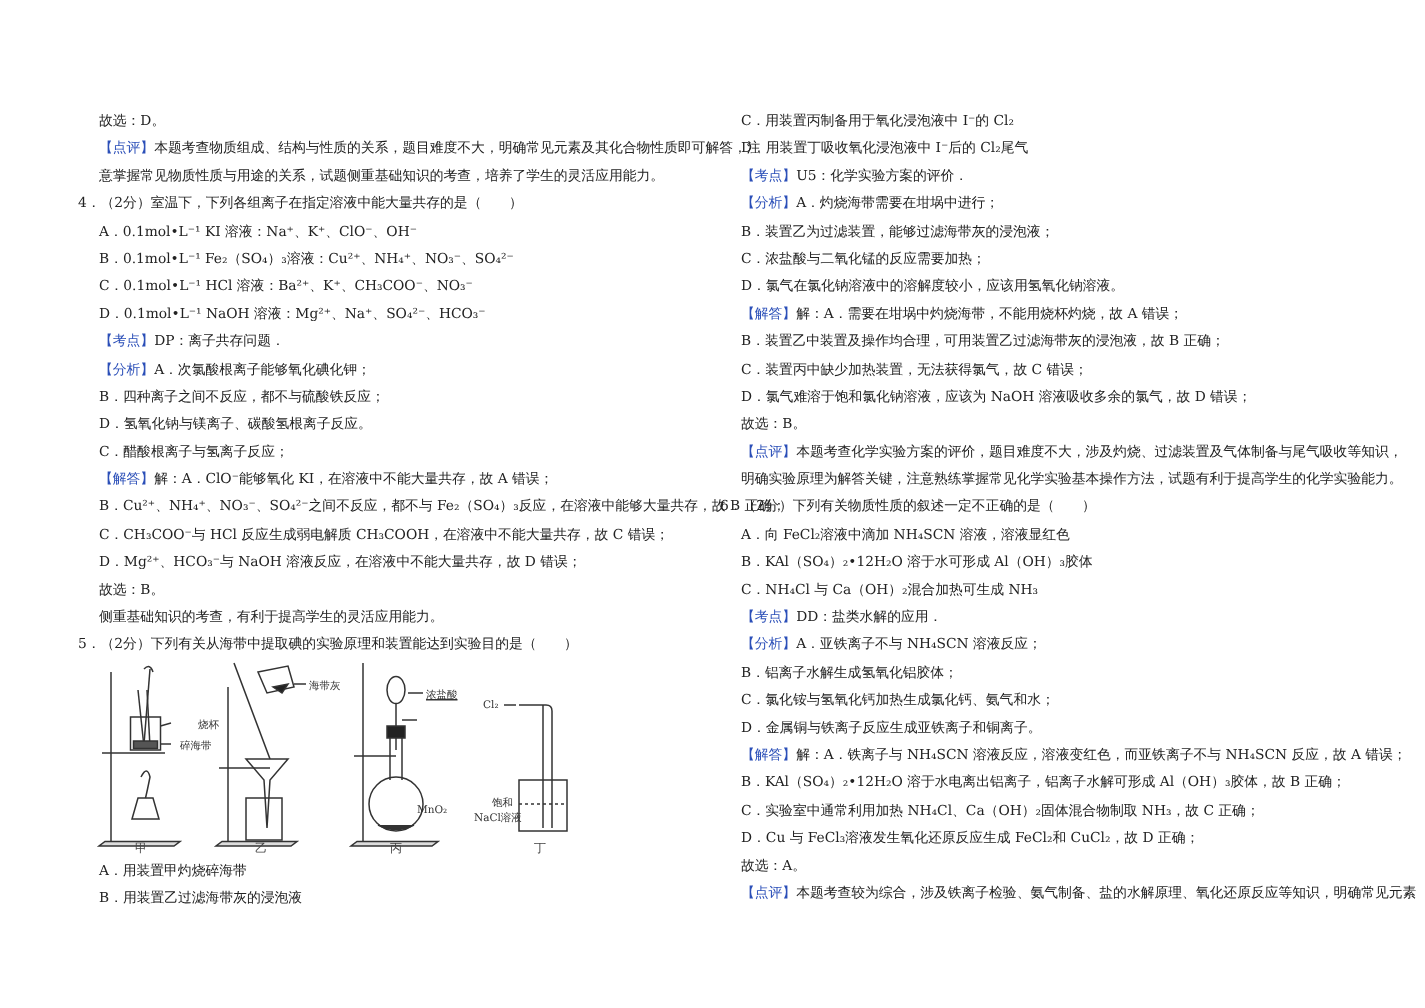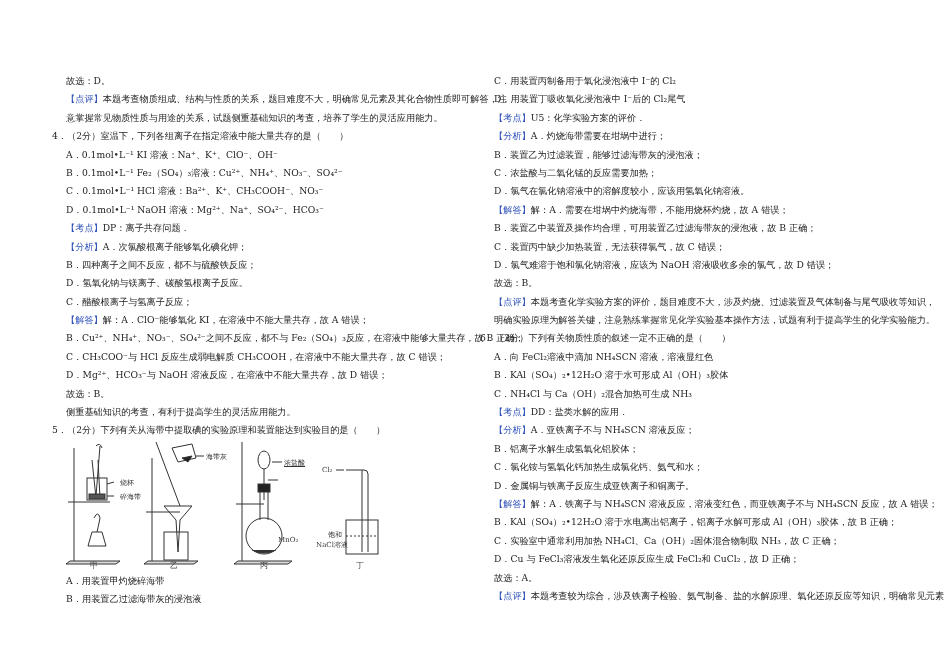--- a/index.html
+++ b/index.html
@@ -27,21 +27,21 @@
 <body>
 
 <div class="col col-left">
   <div class="line ind1">故选：D。</div>
   <div class="line ind1"><span class="tag">【点评】</span><span>本题考查物质组成、结构与性质的关系，题目难度不大，明确常见元素及其化合物性质即可解答，注</span></div>
   <div class="line ind1">意掌握常见物质性质与用途的关系，试题侧重基础知识的考查，培养了学生的灵活应用能力。</div>
 
   <div class="line ind0">4．（2分）室温下，下列各组离子在指定溶液中能大量共存的是（　　）</div>
   <div class="line ind1">A．0.1mol•L⁻¹ KI 溶液：Na⁺、K⁺、ClO⁻、OH⁻</div>
   <div class="line ind1">B．0.1mol•L⁻¹ Fe₂（SO₄）₃溶液：Cu²⁺、NH₄⁺、NO₃⁻、SO₄²⁻</div>
-  <div class="line ind1">C．0.1mol•L⁻¹ HCl 溶液：Ba²⁺、K⁺、CH₃COOH⁻、NO₃⁻</div>
+  <div class="line ind1">C．0.1mol•L⁻¹ HCl 溶液：Ba²⁺、K⁺、CH₃COO⁻、NO₃⁻</div>
   <div class="line ind1">D．0.1mol•L⁻¹ NaOH 溶液：Mg²⁺、Na⁺、SO₄²⁻、HCO₃⁻</div>
   <div class="line ind1"><span class="tag">【考点】</span><span>DP：离子共存问题．</span></div>
   <div class="line ind1"><span class="tag">【分析】</span><span>A．次氯酸根离子能够氧化碘化钾；</span></div>
   <div class="line ind1">B．四种离子之间不反应，都不与硫酸铁反应；</div>
   <div class="line ind1">D．氢氧化钠与镁离子、碳酸氢根离子反应。</div>
   <div class="line ind1">C．醋酸根离子与氢离子反应；</div>
   <div class="line ind1"><span class="tag">【解答】</span><span>解：A．ClO⁻能够氧化 KI，在溶液中不能大量共存，故 A 错误；</span></div>
   <div class="line ind1">B．Cu²⁺、NH₄⁺、NO₃⁻、SO₄²⁻之间不反应，都不与 Fe₂（SO₄）₃反应，在溶液中能够大量共存，故 B 正确；</div>
   <div class="line ind1">C．CH₃COO⁻与 HCl 反应生成弱电解质 CH₃COOH，在溶液中不能大量共存，故 C 错误；</div>
   <div class="line ind1">D．Mg²⁺、HCO₃⁻与 NaOH 溶液反应，在溶液中不能大量共存，故 D 错误；</div>
@@ -92,21 +92,21 @@
         <line x1="208" y1="22" x2="218" y2="22"></line>
 
         <line x1="282" y1="30" x2="300" y2="30"></line>
         <path d="M300 30 q4 0 4 4 L304 112"></path>
         <line x1="298" y1="30" x2="298" y2="112"></line>
         <rect x="282" y="80" width="32" height="34"></rect>
         <line x1="282" y1="96" x2="314" y2="96" stroke-dasharray="2,2"></line>
         <line x1="272" y1="30" x2="280" y2="30"></line>
       </g>
     </svg>
-    <span class="fig-label" style="left:56px;top:38px;">烧杯</span>
+    <span class="fig-label" style="left:68px;top:38px;">烧杯</span>
     <span class="fig-label" style="left:56px;top:52px;">碎海带</span>
     <span class="fig-label" style="left:142px;top:12px;">海带灰</span>
     <span class="fig-label" style="left:220px;top:18px;text-decoration:underline;">浓盐酸</span>
     <span class="fig-label" style="left:214px;top:96px;">MnO₂</span>
     <span class="fig-label" style="left:258px;top:26px;">Cl₂</span>
     <span class="fig-label" style="left:264px;top:90px;">饱和</span>
     <span class="fig-label" style="left:252px;top:100px;">NaCl溶液</span>
     <span class="fig-caption" style="left:26px;top:120px;">甲</span>
     <span class="fig-caption" style="left:106px;top:120px;">乙</span>
     <span class="fig-caption" style="left:196px;top:120px;">丙</span>

